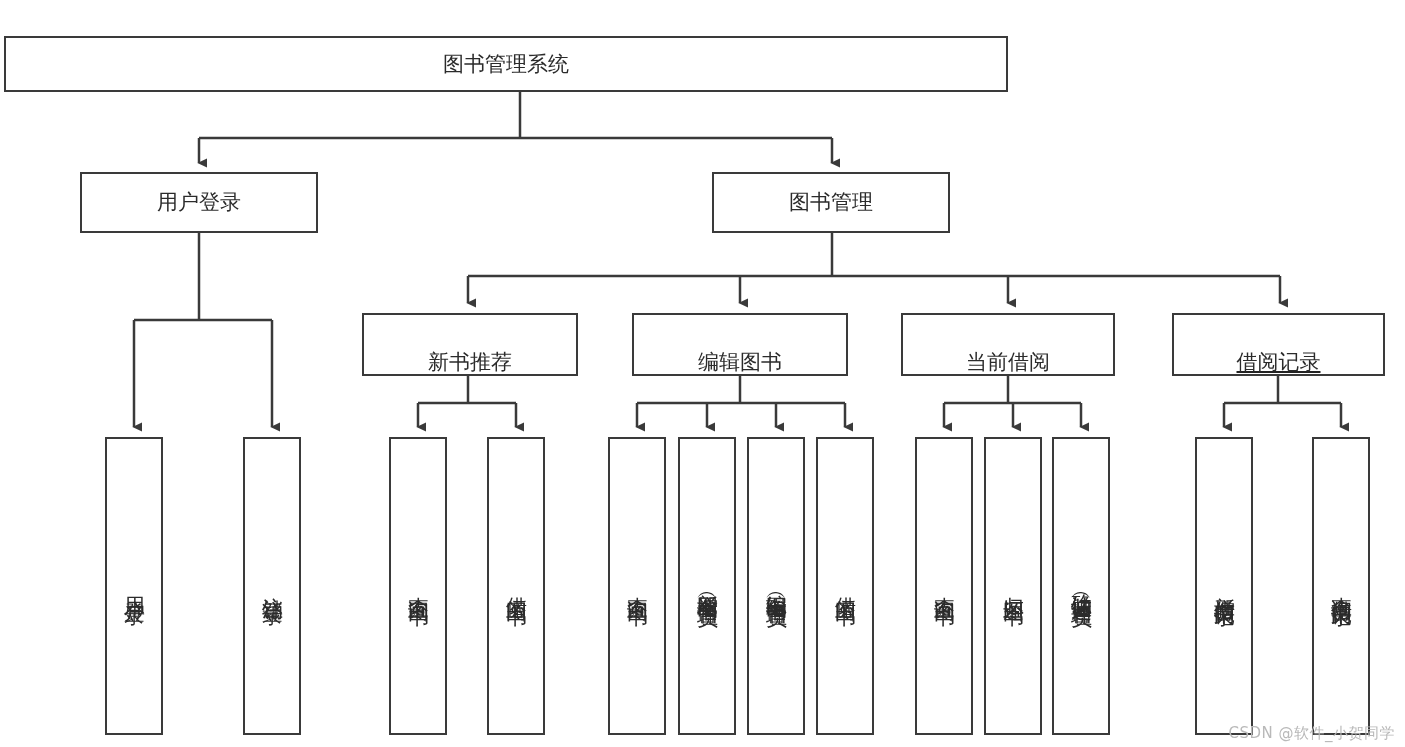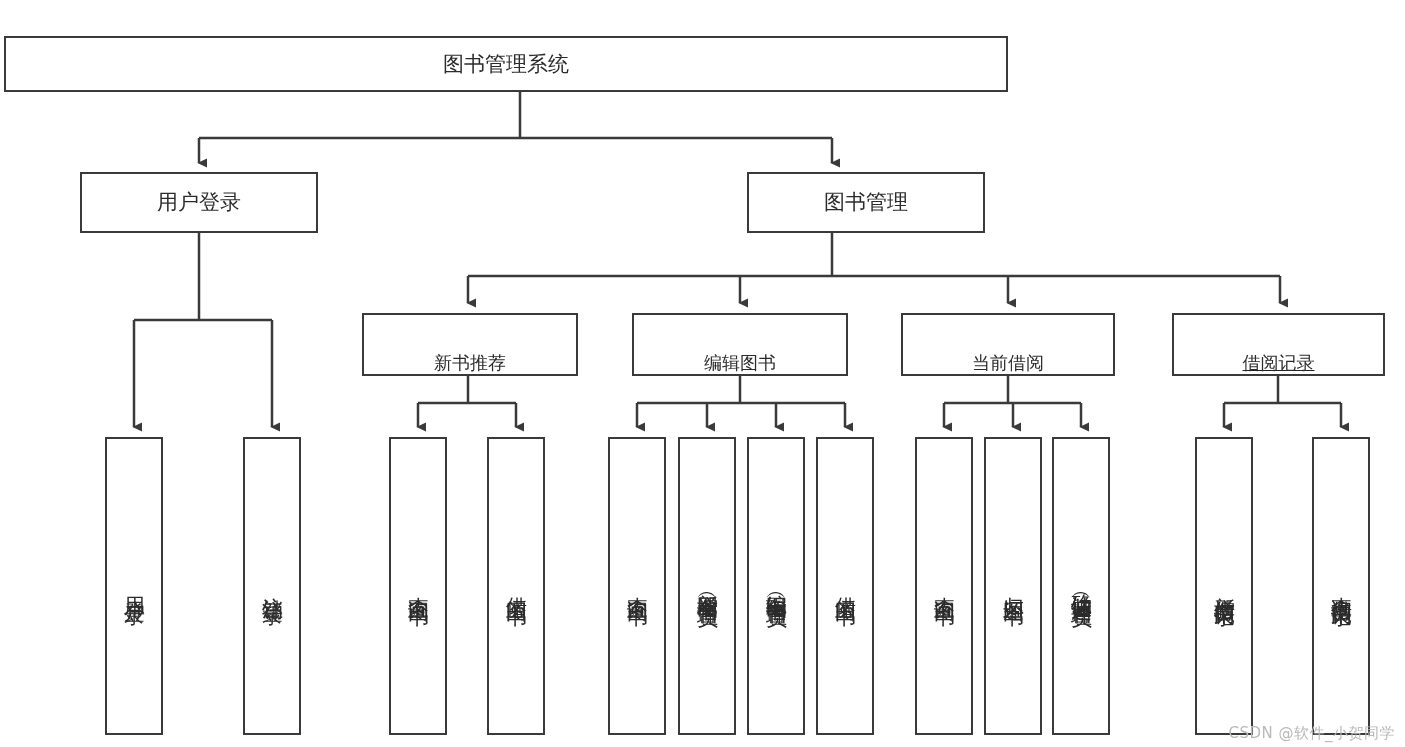--- a/index.html
+++ b/index.html
@@ -35,21 +35,21 @@
     color: #222222;
   }
   .node .lbl {
     display: block;
     text-align: center;
     line-height: 1.08;
     color: #2b2b2b;
   }
   .root .lbl   { font-size: 21px; }
   .lvl1 .lbl   { font-size: 21px; }
-  .lvl2 .lbl   { font-size: 18px; margin-top: 36px; }
+  .lvl2 .lbl   { font-size: 21px; margin-top: 36px; }
   .leaf {
     border-width: 2.5px;
   }
   .leaf .lbl {
     writing-mode: vertical-rl;
     text-orientation: upright;
     font-size: 21px;
     letter-spacing: 3px;
     line-height: 1;
     white-space: nowrap;
@@ -122,21 +122,21 @@
     </g>
   </svg>
 
   <div class="node root" style="left:4px; top:12px; width:1004px; height:56px;margin-top:24px;">
     <span class="lbl">图书管理系统</span>
   </div>
 
   <div class="node lvl1" style="left:80px; top:172px; width:238px; height:61px;">
     <span class="lbl">用户登录</span>
   </div>
-  <div class="node lvl1" style="left:712px; top:172px; width:238px; height:61px;margin-left:35px;">
+  <div class="node lvl1" style="left:712px; top:172px; width:238px; height:61px;">
     <span class="lbl">图书管理</span>
   </div>
 
   <div class="node lvl2" style="left:362px; top:313px; width:216px; height:63px;">
     <span class="lbl">新书推荐</span>
   </div>
   <div class="node lvl2" style="left:632px; top:313px; width:216px; height:63px;">
     <span class="lbl">编辑图书</span>
   </div>
   <div class="node lvl2" style="left:901px; top:313px; width:214px; height:63px;">

